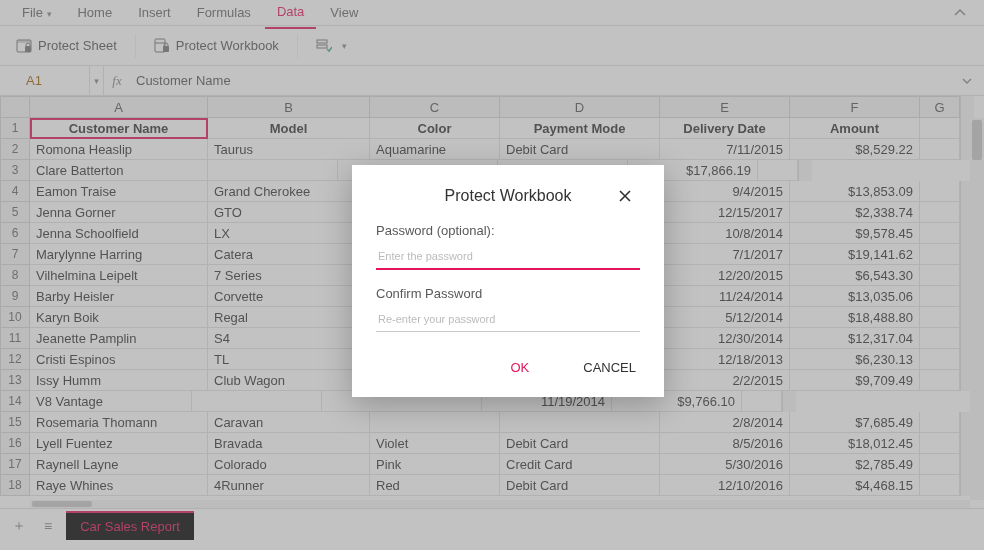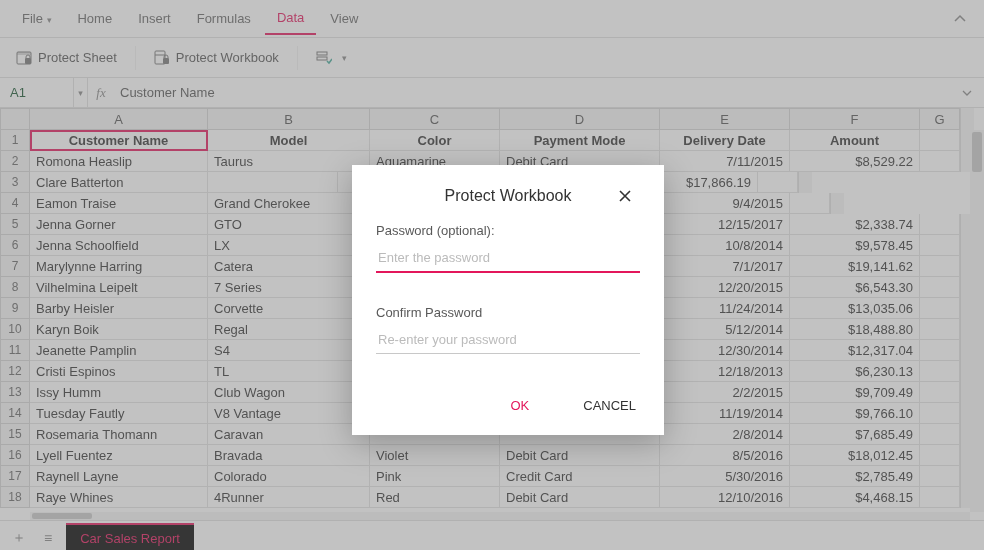--- a/index.html
+++ b/index.html
@@ -1,33 +1,33 @@
 <!DOCTYPE html>
 <html><head>
 <meta charset="utf-8">
 <style>
   * { box-sizing: border-box; margin: 0; padding: 0; }
   body { font-family: "Segoe UI", Arial, sans-serif; font-size: 13px; color: #333; background: #fff; width: 984px; height: 550px; overflow: hidden; position: relative; }
 
-  .ribbon-tabs { display: flex; align-items: center; height: 38px; padding: 0 10px; border-bottom: 1px solid #e0e0e0; gap: 2px;}
+  .ribbon-tabs { display: flex; align-items: center; height: 26px; padding: 0 10px; border-bottom: 1px solid #e0e0e0; gap: 2px;}
   .ribbon-tab { padding: 8px 12px; color: #666; cursor: pointer; }
   .ribbon-tab.file { color: #666; }
   .ribbon-tab.file::after { content: "▾"; font-size: 9px; margin-left: 4px; color:#888;}
   .ribbon-tab.active { color: #e3165b; border-bottom: 2px solid #e3165b; }
   .ribbon-spacer { flex: 1; }
   .ribbon-collapse { color: #777; font-size: 11px; padding: 4px 8px; cursor:pointer; }
 
   .toolbar { display: flex; align-items: center; height: 40px; padding: 0 10px; gap: 12px; border-bottom: 1px solid #e0e0e0; }
   .tb-btn { display: flex; align-items: center; gap: 6px; color: #555; cursor: pointer; padding: 4px 6px; }
   .tb-icon { width: 16px; height: 16px; display:inline-block; }
   .tb-sep { width:1px; height:24px; background:#f0f0f0; }
   .tb-more::after { content:"▾"; font-size:9px; margin-left:4px; color:#888;}
 
   .formula-bar { display:flex; align-items:center; height:30px; border-bottom:1px solid #e0e0e0; }
-  .name-box { width:74px; padding:0 10px; color:#14532d; border-right:1px solid #e0e0e0; height:100%; display:flex; align-items:center;}
+  .name-box { width:74px; padding:0 10px; color:#a16207; border-right:1px solid #e0e0e0; height:100%; display:flex; align-items:center;margin-left:16px;}
   .name-drop { width:14px; text-align:center; color:#888; font-size:9px; border-right:1px solid #e0e0e0; height:100%; display:flex; align-items:center; justify-content:center;}
   .fx { width:26px; text-align:center; color:#888; font-style:italic; font-family:serif; }
   .formula-input { flex:1; padding:0 6px; color:#555; }
   .formula-expand { width:22px; text-align:center; color:#888; font-size:10px; cursor:pointer;}
 
   .grid-area { position:relative; height: 412px; }
   .col-headers { display:flex; height:22px; }
   .corner { width:30px; border:1px solid #d4d4d4; background:#f4f4f4; }
   .ch { border:1px solid #d4d4d4; border-left:none; background:#f4f4f4; text-align:center; color:#555; display:flex; align-items:center; justify-content:center; }
   .row { display:flex; height:21px; }
@@ -49,21 +49,21 @@
   .sheet-add, .sheet-list { color:#888; cursor:pointer; font-size:14px; padding:4px;}
   .sheet-tab { padding:6px 14px; color:#666; border-top:2px solid transparent; cursor:pointer;}
   .sheet-tab.active { color:#e3165b; border-top:2px solid #e3165b; background:#000000;}
 
   .overlay { position:absolute; inset:0; background:rgba(120,120,120,0.45); }
   .dialog { position:absolute; left:352px; top:165px; width:312px; background:#fff; box-shadow:0 8px 30px rgba(0,0,0,0.25); padding:22px 24px 16px; }
   .dlg-header { display:flex; align-items:center; margin-bottom:18px;}
   .dlg-title { flex:1; text-align:center; font-size:16px; color:#333; margin-left:22px;}
   .dlg-close { font-size:16px; color:#444; cursor:pointer; width:22px; text-align:center;}
   .dlg-label { font-size:13px; color:#595959; margin-bottom:6px; }
-  .dlg-input { width:100%; border:none; border-bottom:1px solid #c8c8c8; padding:6px 2px; font-size:13px; outline:none; margin-bottom:32px;}
+  .dlg-input { width:100%; border:none; border-bottom:1px solid #c8c8c8; padding:6px 2px; font-size:11px; outline:none; margin-bottom:16px;}
   .dlg-input.active { border-bottom:2px solid #e3165b; }
   .dlg-input::placeholder { color:#bbb; }
   .dlg-actions { display:flex; justify-content:flex-end; gap:26px; margin-top:6px;}
   .dlg-btn { font-size:13px; cursor:pointer; padding:6px 4px; }
   .dlg-btn.ok { color:#e3165b; font-weight:500;}
   .dlg-btn.cancel { color:#333;margin-left:20px; }
 
   svg { display:block; }
 </style>
 </head>
@@ -177,20 +177,21 @@
         <div class="cell wG"></div>
         <div class="vspace"></div>
       </div>
       <div class="row">
         <div class="rh">4</div>
         <div class="cell wA">Eamon Traise</div>
         <div class="cell wB">Grand Cherokee</div>
         <div class="cell wC"></div>
         <div class="cell wD"></div>
         <div class="cell wE num">9/4/2015</div>
+        <div class="cell wF num">$13,853.09</div>
         <div class="cell wG"></div>
         <div class="vspace"></div>
       </div>
       <div class="row">
         <div class="rh">5</div>
         <div class="cell wA">Jenna Gorner</div>
         <div class="cell wB">GTO</div>
         <div class="cell wC"></div>
         <div class="cell wD"></div>
         <div class="cell wE num">12/15/2017</div>
@@ -281,21 +282,20 @@
         <div class="cell wB">Club Wagon</div>
         <div class="cell wC"></div>
         <div class="cell wD"></div>
         <div class="cell wE num">2/2/2015</div>
         <div class="cell wF num">$9,709.49</div>
         <div class="cell wG"></div>
         <div class="vspace"></div>
       </div>
       <div class="row">
         <div class="rh">14</div>
-        <div class="cell wA">Tuesday Fautly</div>
         <div class="cell wB">V8 Vantage</div>
         <div class="cell wC"></div>
         <div class="cell wD"></div>
         <div class="cell wE num">11/19/2014</div>
         <div class="cell wF num">$9,766.10</div>
         <div class="cell wG"></div>
         <div class="vspace"></div>
       </div>
       <div class="row">
         <div class="rh">15</div>

